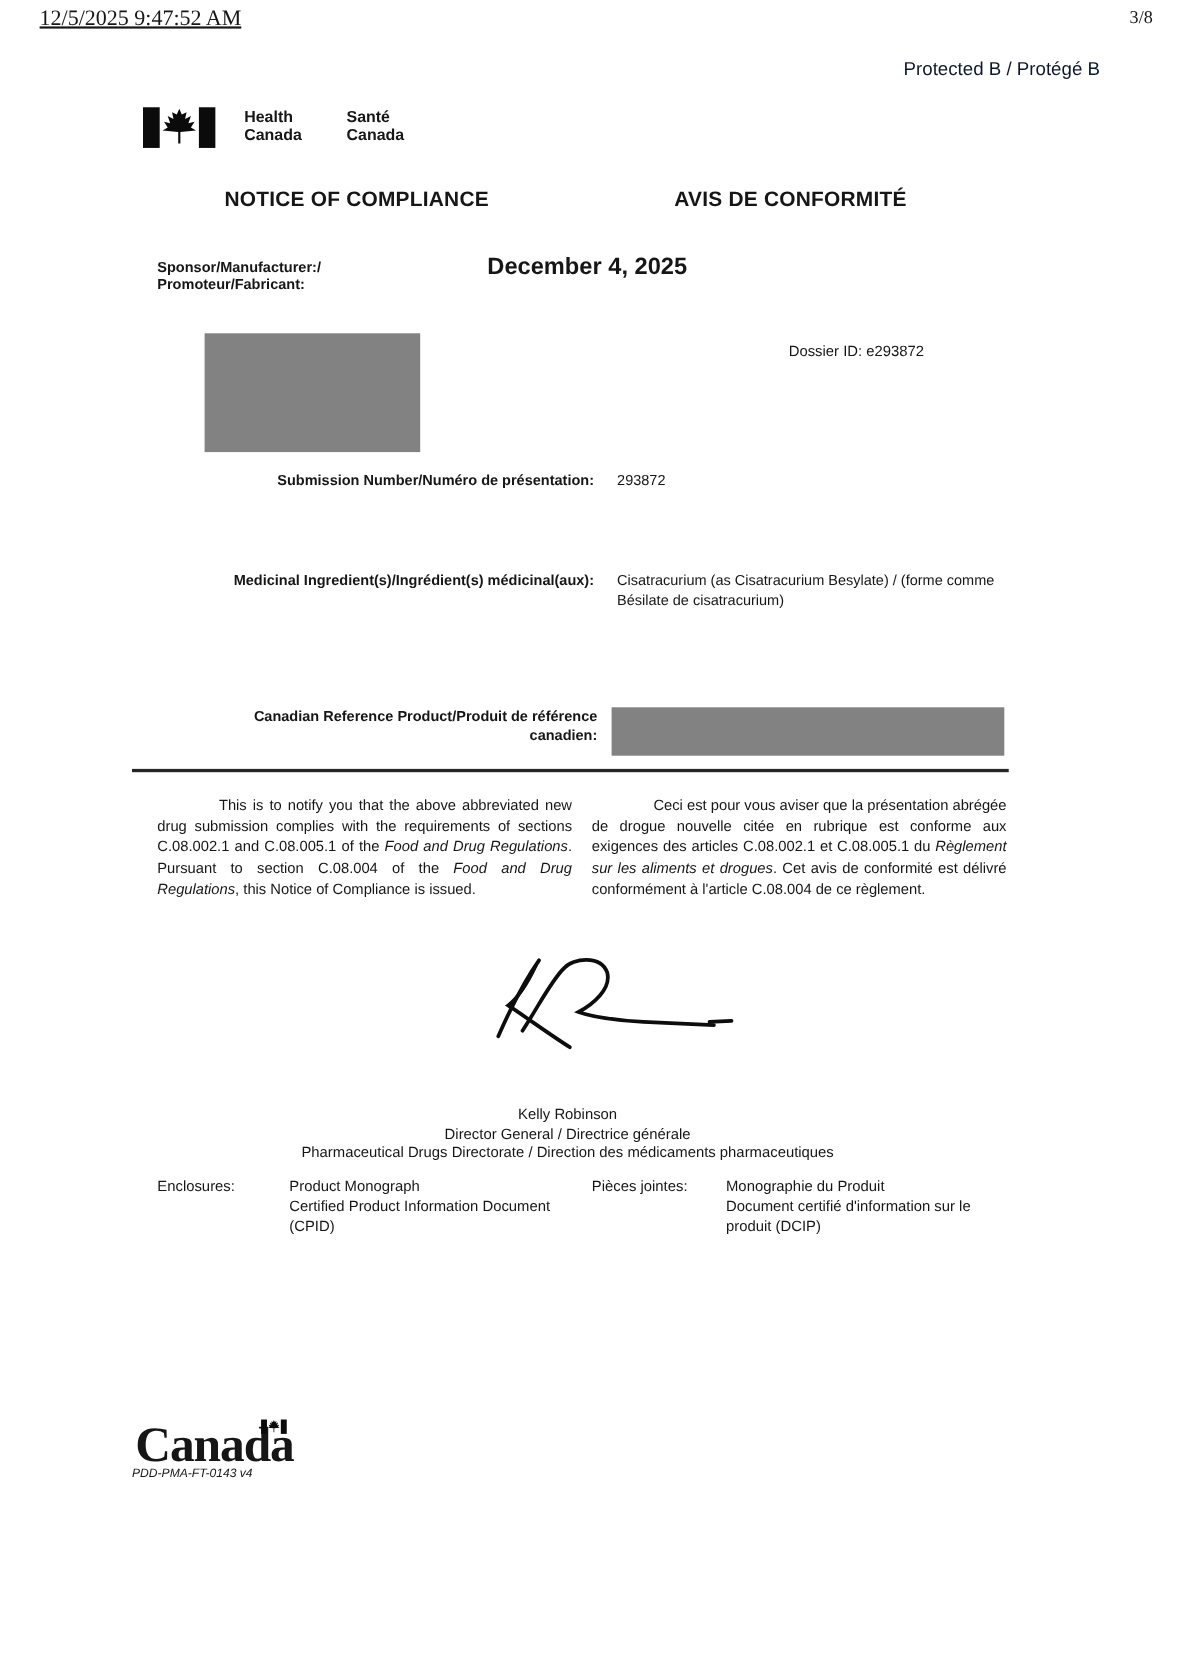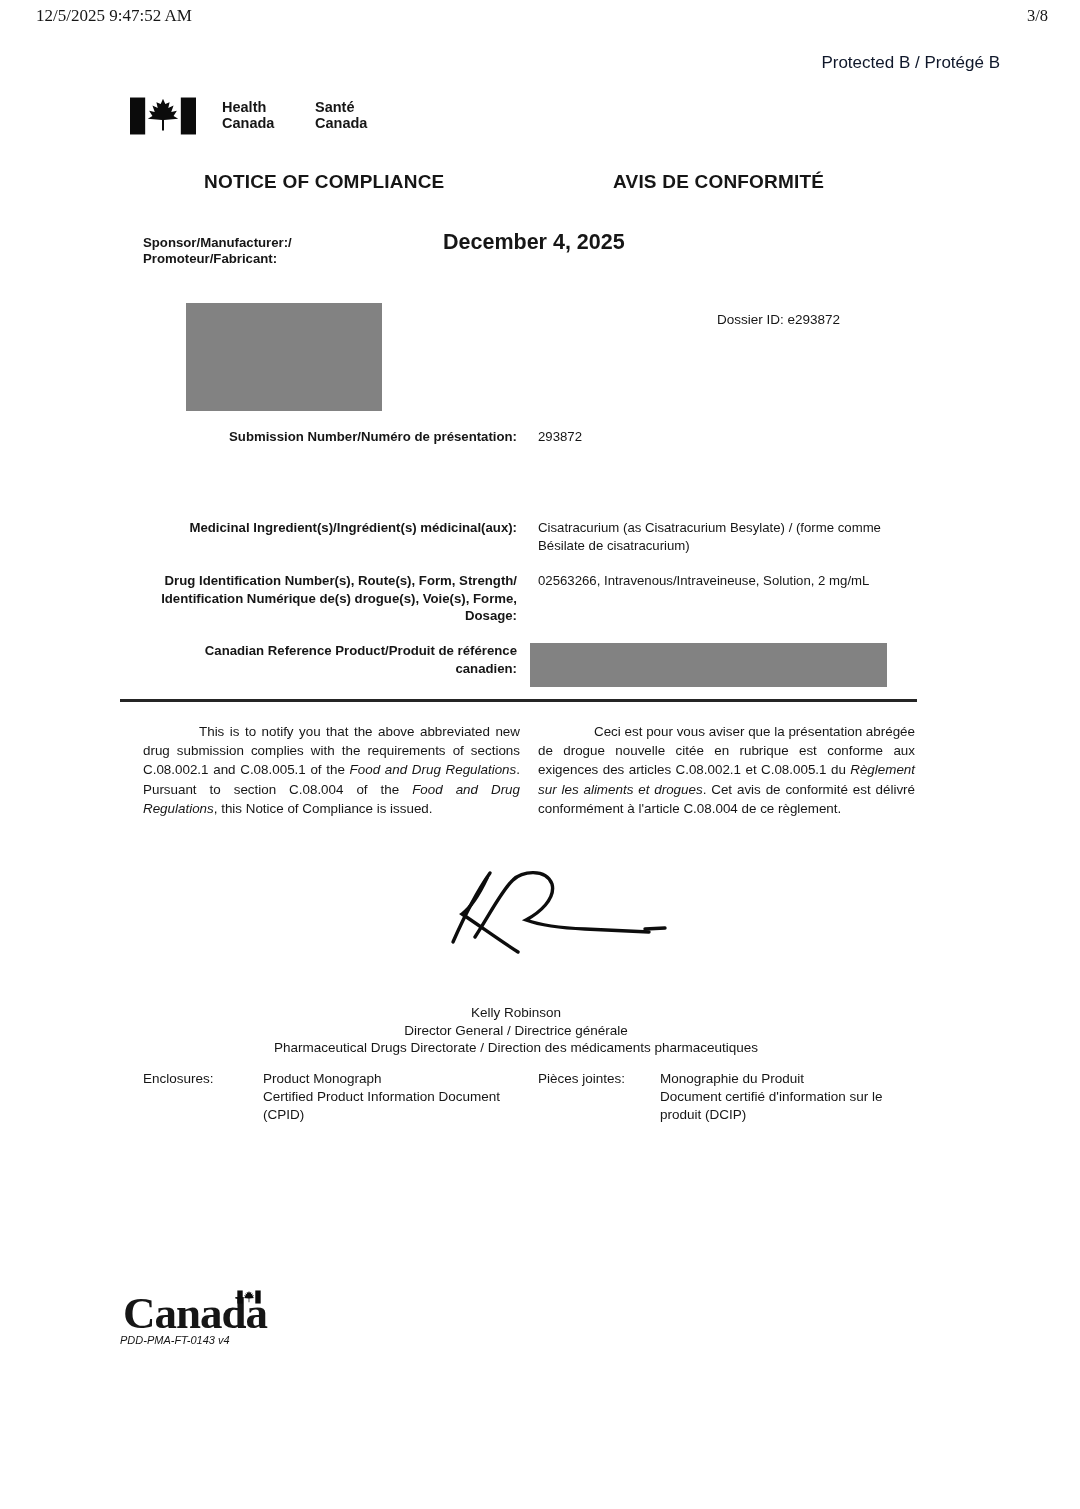--- a/index.html
+++ b/index.html
@@ -10,40 +10,40 @@
     background:#ffffff;
     font-family:"Liberation Sans", sans-serif;
     color:#161616;
     overflow:hidden;
   }
   .abs{position:absolute;}
   .pre{white-space:pre-line;}
   .serif{font-family:"Liberation Serif", serif;}
 
   
-  .print-datetime{left:36px;top:6px;font-size:17px;}
+  .print-datetime{left:36px;top:6px;font-size:20px;text-decoration:underline;}
   .print-page{right:32px;top:6px;font-size:16.5px;}
   .classification{right:80px;top:53px;font-size:17px;color:#0f172a;}
 
   
   .hc-flag{left:130px;top:96px;}
   .hc-en{left:222px;top:99px;font-weight:bold;font-size:14.5px;line-height:16px;}
   .hc-fr{left:315px;top:99px;font-weight:bold;font-size:14.5px;line-height:16px;}
 
   .title-en{left:204px;top:171px;font-weight:bold;font-size:19px;letter-spacing:.2px;}
   .title-fr{left:613px;top:171px;font-weight:bold;font-size:19px;letter-spacing:.2px;}
 
   .sponsor-label{left:143px;top:235px;font-weight:bold;font-size:13.2px;line-height:16px;}
   .noc-date{left:443px;top:230px;font-weight:bold;font-size:21.5px;}
 
   .redaction{background:#828282;}
   .redact-sponsor{left:186px;top:303px;width:196px;height:108px;}
   .dossier{left:717px;top:312px;font-size:13.5px;}
 
-  .field-row{left:143px;width:770px;display:flex;align-items:flex-start;font-size:13.2px;line-height:17.5px;}
+  .field-row{left:143px;width:770px;display:flex;align-items:flex-start;font-size:13.2px;line-height:17.5px;justify-content:flex-end;}
   .field-label{width:374px;text-align:right;font-weight:bold;white-space:pre-line;}
   .field-value{margin-left:21px;width:352px;}
   .field-value.bold{font-weight:bold;}
   .row-1{top:428px;}
   .row-2{top:465px;}
   .row-3{top:519px;}
   .row-4{top:572px;}
   .row-5{top:642px;}
   .redact-crp{margin-left:13px;width:357px;height:44px;margin-top:1px;}
 
@@ -99,26 +99,20 @@
   <div class="abs dossier">Dossier ID: e293872</div>
 
   <div class="abs field-row row-1">
     <div class="field-label">Submission Number/Numéro de présentation:</div>
     <div class="field-value">293872</div>
   </div>
   <div class="abs field-row row-3">
     <div class="field-label">Medicinal Ingredient(s)/Ingrédient(s) médicinal(aux):</div>
     <div class="field-value">Cisatracurium (as Cisatracurium Besylate) / (forme comme Bésilate de cisatracurium)</div>
   </div>
-  <div class="abs field-row row-4">
-    <div class="field-label">Drug Identification Number(s), Route(s), Form, Strength/
-Identification Numérique de(s) drogue(s), Voie(s), Forme,
-Dosage:</div>
-    <div class="field-value">02563266, Intravenous/Intraveineuse, Solution, 2 mg/mL</div>
-  </div>
   <div class="abs field-row row-5">
     <div class="field-label">Canadian Reference Product/Produit de référence
 canadien:</div>
     <div class="redaction redact-crp"></div>
   </div>
 
   <div class="abs divider"></div>
 
   <div class="abs body-col body-en"><span>This is to notify you that the above abbreviated new drug submission complies with the requirements of sections C.08.002.1 and C.08.005.1 of the </span><i>Food and Drug Regulations</i><span>. Pursuant to section C.08.004 of the </span><i>Food and Drug Regulations</i><span>, this Notice of Compliance is issued.</span></div>
   <div class="abs body-col body-fr"><span>Ceci est pour vous aviser que la présentation abrégée de drogue nouvelle citée en rubrique est conforme aux exigences des articles C.08.002.1 et C.08.005.1 du </span><i>Règlement sur les aliments et drogues</i><span>. Cet avis de conformité est délivré conformément à l'article C.08.004 de ce règlement.</span></div>

